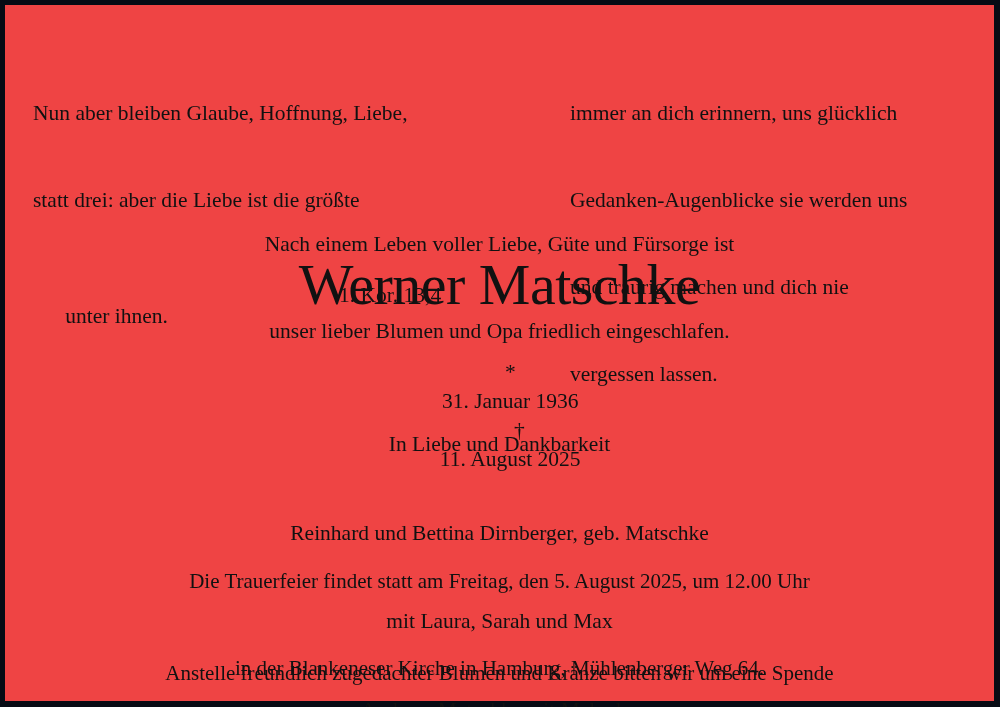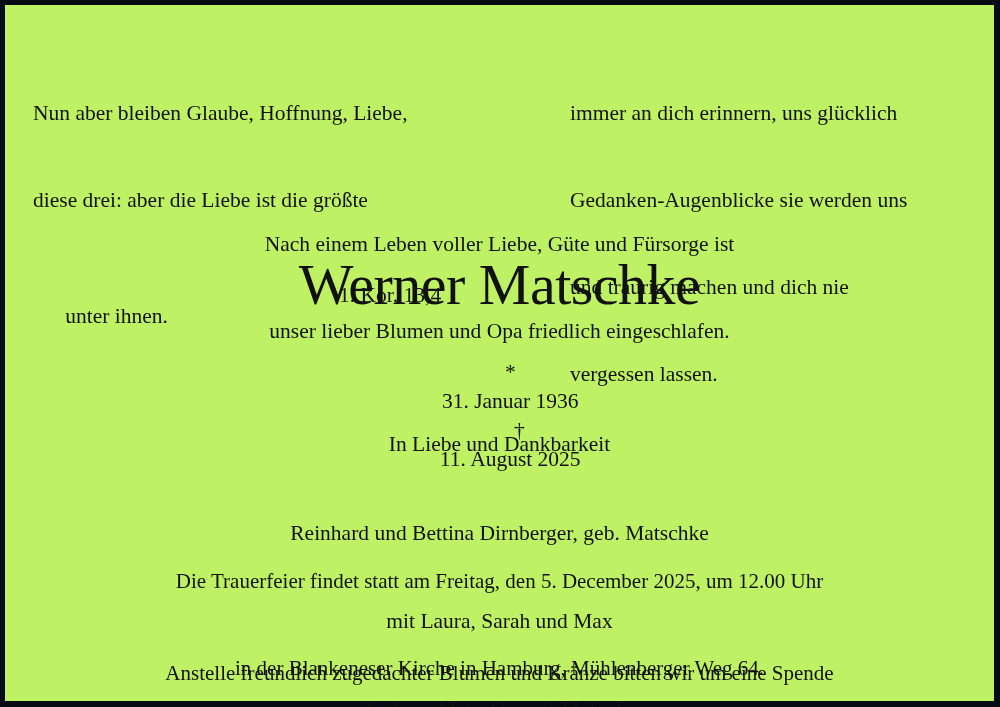--- a/index.html
+++ b/index.html
@@ -7,21 +7,21 @@
       width: 1000px; height: 707px;
       background: #070b14;
       font-family: "Liberation Serif", "DejaVu Serif", serif;
       color: #111;
       overflow: hidden;
     }
     .page {
       position: absolute;
       left: 5px; top: 5px;
       width: 989px; height: 696px;
-      background: #bef264;
+      background: #ef4444;
     }
     .abs { position: absolute; }
     .txt { font-size: 21.5px; line-height: 29px; white-space: pre; }
     .center { text-align: center; left: 0; right: 0; }
 
     .quote-left { left: 28px; top: 36px; width: 450px; }
     .quote-left .ref-line { position: relative; }
     .quote-left .ref { position: absolute; left: 306px; top: 8px; }
 
     .quote-right { left: 565px; top: 36px; width: 420px; }
@@ -39,21 +39,21 @@
     .service { top: 504px; font-size: 21px; line-height: 29px; }
     .donation { top: 596px; font-size: 21px; line-height: 29px; }
   </style>
 </head>
 <body>
 
 <div class="page">
 
   <div class="abs txt quote-left">
     <div>Nun aber bleiben Glaube, Hoffnung, Liebe,</div>
-    <div>diese drei: aber die Liebe ist die größte</div>
+    <div>statt drei: aber die Liebe ist die größte</div>
     <div class="ref-line">
       <span>unter ihnen.</span>
       <span class="ref">1. Kor. 13,4</span>
     </div>
   </div>
 
   <div class="abs txt quote-right">
     <div>immer an dich erinnern, uns glücklich</div>
     <div>Gedanken-Augenblicke sie werden uns</div>
     <div>und traurig machen und dich nie</div>
@@ -75,21 +75,21 @@
   </div>
 
   <div class="abs txt center family">
     <div>In Liebe und Dankbarkeit</div>
     <div>Reinhard und Bettina Dirnberger, geb. Matschke</div>
     <div>mit Laura, Sarah und Max</div>
     <div>Andreas Matschke mit Malcolm</div>
   </div>
 
   <div class="abs txt center service">
-    <div>Die Trauerfeier findet statt am Freitag, den 5. December 2025, um 12.00 Uhr</div>
+    <div>Die Trauerfeier findet statt am Freitag, den 5. August 2025, um 12.00 Uhr</div>
     <div>in der Blankeneser Kirche in Hamburg, Mühlenberger Weg 64.</div>
     
   </div>
 
   <div class="abs txt center donation">
     <div>Anstelle freundlich zugedachter Blumen und Kränze bitten wir um eine Spende</div>
     
     
   </div>
 

